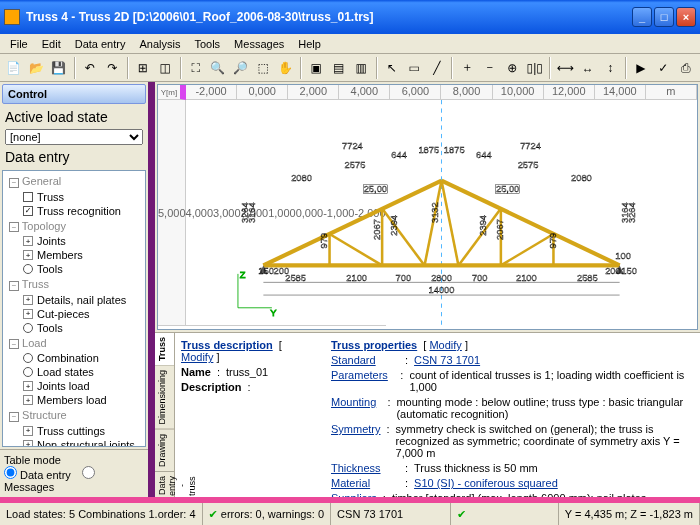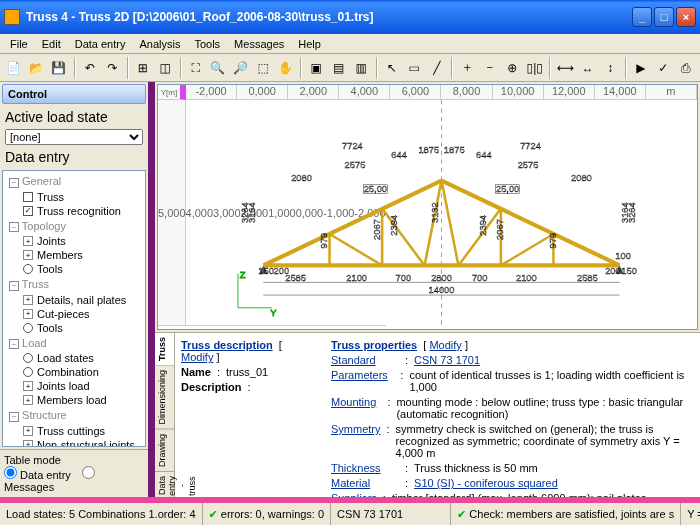--- a/index.html
+++ b/index.html
@@ -152,25 +152,25 @@
           <span class="sym">+</span>
           <span>Cut-pieces</span>
         </div>
       <div class="item">
           <span class="rad"></span>
           <span>Tools</span>
         </div>
       <div class="grp"><span class="sym">−</span> <span>Load</span></div>
       <div class="item">
           <span class="rad"></span>
+          <span>Combination</span>
+        </div>
+      <div class="item">
+          <span class="rad"></span>
           <span>Load states</span>
-        </div>
-      <div class="item">
-          <span class="rad"></span>
-          <span>Combination</span>
         </div>
       <div class="item">
           <span class="sym">+</span>
           <span>Joints load</span>
         </div>
       <div class="item">
           <span class="sym">+</span>
           <span>Members load</span>
         </div>
       <div class="grp"><span class="sym">−</span> <span>Structure</span></div>
@@ -307,35 +307,34 @@
         <div class="propscol" style="width:130px">
           <div><span class="hdr">Truss description</span>&nbsp;&nbsp;[ <span class="link">Modify</span> ]</div>
           <div class="row"><b>Name</b> : <span>truss_01</span></div>
           <div class="row"><b>Description</b> : <span></span></div>
         </div>
         <div class="propscol" style="flex:1">
           <div><span class="hdr">Truss properties</span>&nbsp;&nbsp;[ <span class="link">Modify</span> ]</div>
           <div class="row"><span class="lbl">Standard</span>: <span class="link">CSN 73 1701</span></div>
           <div class="row"><span class="lbl">Parameters</span>: <span class="val">count of identical trusses is 1; loading width coefficient is 1,000</span></div>
           <div class="row"><span class="lbl">Mounting</span>: <span class="val">mounting mode : below outline; truss type : basic triangular (automatic recognition)</span></div>
-          <div class="row"><span class="lbl">Symmetry</span>: <span class="val">symmetry check is switched on (general); the truss is recognized as symmetric; coordinate of symmetry axis  Y = 4,000 m</span></div>
+          <div class="row"><span class="lbl">Symmetry</span>: <span class="val">symmetry check is switched on (general); the truss is recognized as symmetric; coordinate of symmetry axis  Y = 7,000 m</span></div>
           <div class="row"><span class="lbl">Thickness</span>: <span class="val">Truss thickness is 50 mm</span></div>
           <div class="row"><span class="lbl">Material</span>: <span class="link">S10 (SI) - coniferous squared</span></div>
           <div class="row"><span class="lbl">Suppliers</span>: <span class="val">timber [standard] (max. length 6000 mm); nail plates [standard] (BOVA spol. s r. o.) (types: BV 15, BV 20); designer FINE s.r.o.</span></div>
         </div>
       </div>
     </div>
   </div>
 </div>
 
 <div class="statusbar">
   <div class="cell">Load states: 5  Combinations 1.order: 4</div>
   <div class="cell">
       <span class="ok">✔</span> 
       <span>errors: 0, warnings: 0</span>
     </div>
   <div class="cell" style="flex:0 0 120px">CSN 73 1701</div>
   <div class="cell" style="flex:1">
       <span class="ok">✔</span> 
-      <span>Check: members are satisfied, joints are s</span>
     </div>
   <div class="cell">Y = 4,435 m; Z = -1,823 m</div>
 </div>
 
 </body></html>

